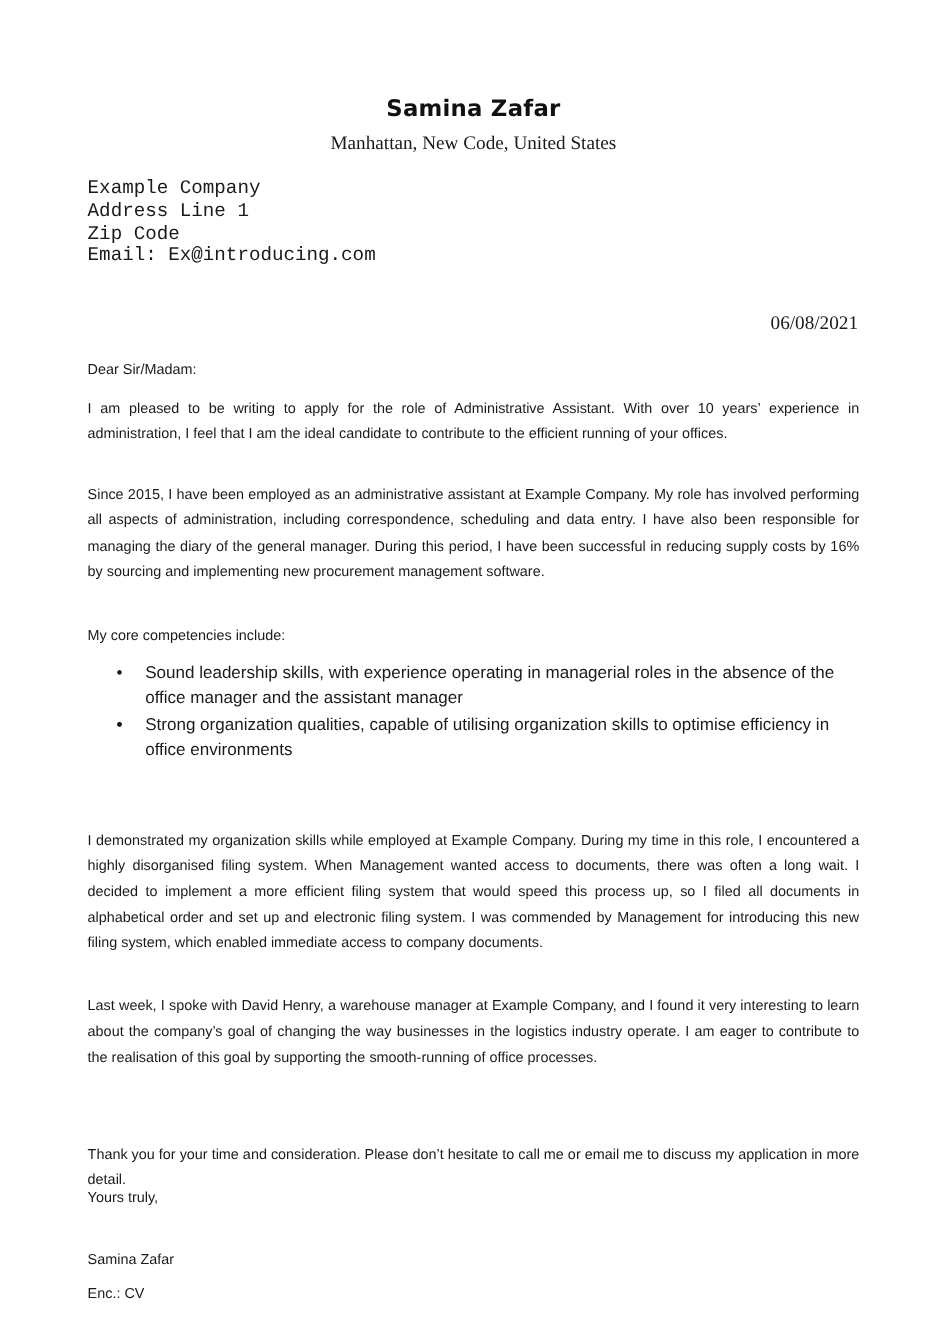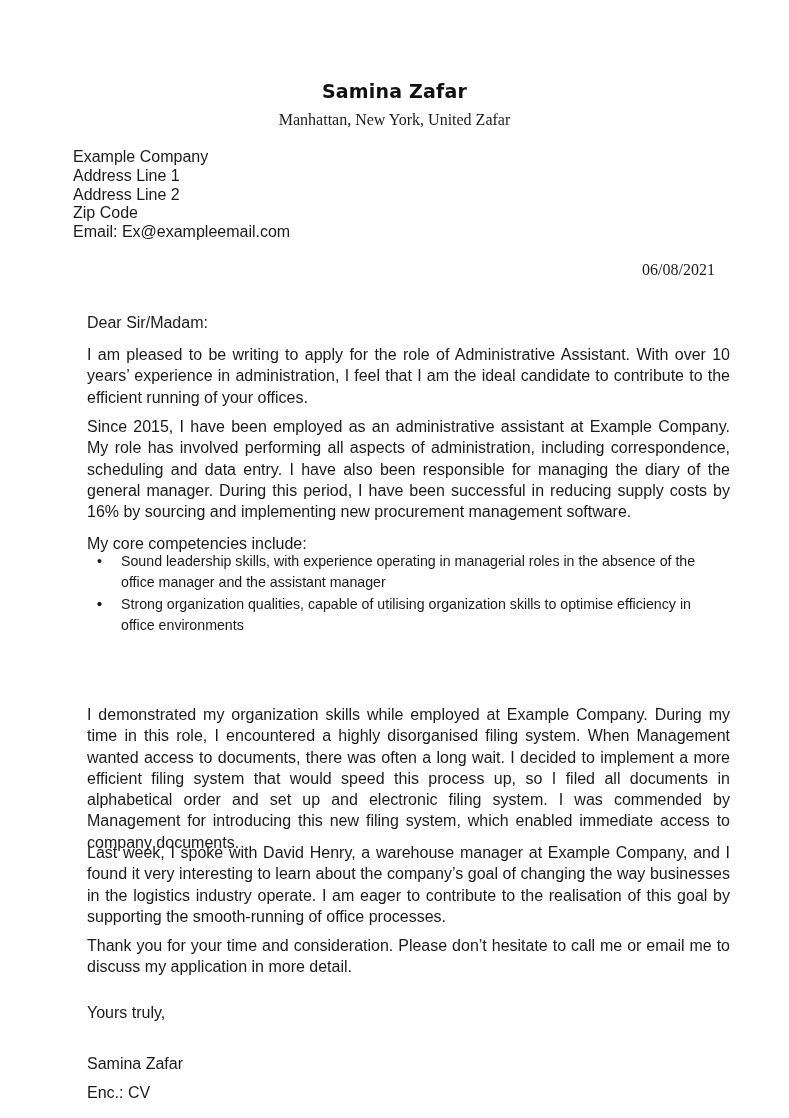--- a/index.html
+++ b/index.html
@@ -40,44 +40,44 @@
       width: 789px;
       text-align: center;
       font-family: "Liberation Serif", serif;
       font-size: 16px;
       color: #1a1a1a;
     }
     .recipient {
       position: absolute;
       top: 148px;
       left: 73px;
-      font-family: Liberation Sans, sans-serif;
+      font-family: Liberation Mono, monospace;
       font-size: 16px;
       line-height: 18.8px;
       color: #1a1a1a;
     }
     .recipient div { white-space: nowrap; }
     .date {
       position: absolute;
       top: 261px;
       right: 74px;
       font-family: "Liberation Serif", serif;
       font-size: 16px;
       color: #1a1a1a;
     }
     .body-text {
       position: absolute;
       left: 73px;
       width: 643px;
       font-family: "Liberation Sans", sans-serif;
-      font-size: 16px;
+      font-size: 12px;
       line-height: 21.3px;
       color: #1a1a1a;
       text-align: justify;
-      margin: 14px;
+      margin: 0;
     }
     .salutation { top: 298px; }
     .p1 { top: 330px; }
     .p2 { top: 402px; }
     .p3 { top: 519px; }
     .competencies {
       position: absolute;
       top: 551px;
       left: 73px;
       width: 643px;
@@ -94,39 +94,38 @@
       padding-left: 48px;
       text-align: left;
     }
     .competencies .bullet {
       position: absolute;
       left: 24px;
       top: 0;
     }
     .p4 { top: 690px; }
     .p5 { top: 828px; }
-    .p6 { top: 921px; }
+    .p6 { top: 952px; }
     .closing { top: 988px; }
     .signature { top: 1039px; }
     .enclosure { top: 1068px; }
   </style>
 </head>
 <body>
 
 <div class="page">
 
   <div class="name">Samina Zafar</div>
-  <div class="location">Manhattan, New York, United Zafar</div>
+  <div class="location">Manhattan, New Code, United States</div>
 
   <div class="recipient">
     <div>Example Company</div>
     <div>Address Line 1</div>
-    <div>Address Line 2</div>
     <div>Zip Code</div>
-    <div>Email: Ex@exampleemail.com</div>
+    <div>Email: Ex@introducing.com</div>
   </div>
 
   <div class="date">06/08/2021</div>
 
   <p class="body-text salutation">Dear Sir/Madam:</p>
 
   <p class="body-text p1">I am pleased to be writing to apply for the role of Administrative Assistant. With over 10 years’ experience in administration, I feel that I am the ideal candidate to contribute to the efficient running of your offices.</p>
 
   <p class="body-text p2">Since 2015, I have been employed as an administrative assistant at Example Company. My role has involved performing all aspects of administration, including correspondence, scheduling and data entry. I have also been responsible for managing the diary of the general manager. During this period, I have been successful in reducing supply costs by 16% by sourcing and implementing new procurement management software.</p>
 

